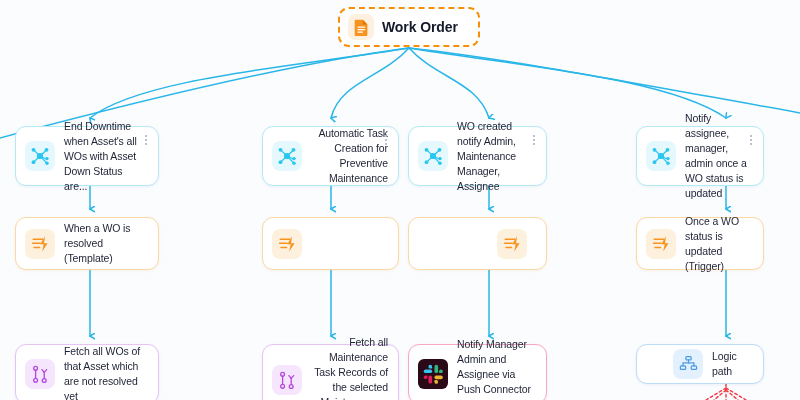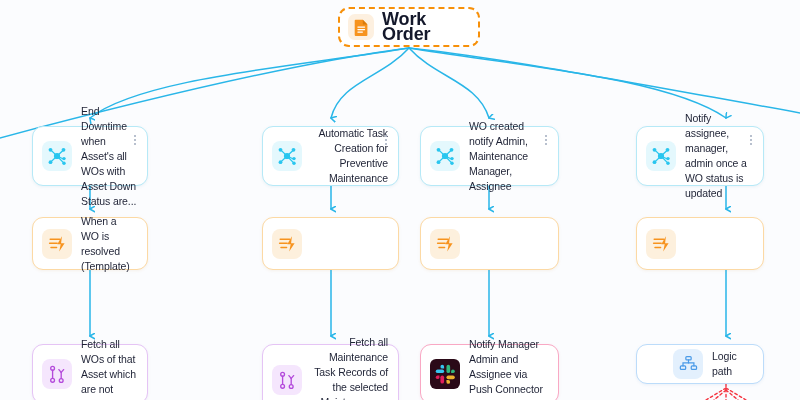--- a/index.html
+++ b/index.html
@@ -89,21 +89,21 @@
     padding: 0 0 0 8px;
   }
   #root-node .ic {
     width: 26px;
     height: 26px;
     border-radius: 7px;
     background: #fdf0e0;
     margin-right: 8px;
   }
   #root-node .lbl {
-    font-size: 18px;
+    font-size: 14px;
     font-weight: bold;
     color: #14182b;
   }
 
   
   .n-flow {
     border: 1px solid #b6e9f7;
     box-shadow: 0 1px 3px rgba(90,150,180,0.10);
   }
   .n-flow .ic { background: #e4f8fd; }
@@ -128,23 +128,23 @@
   }
   .n-connector .ic { background: #2b0a18; border-radius: 6px; }
 
   .n-logic {
     border: 1px solid #bcdcfa;
     box-shadow: 0 1px 3px rgba(90,140,200,0.10);
   }
   .n-logic .ic { background: #e3f0fd; }
 
   
-  .col1 { left: 32px;  width: 116px; }
+  .col1 { left: 15px;  width: 144px; }
   .col2 { left: 262px; width: 137px; text-align: right; }
-  .col3 { left: 420px; width: 139px; }
+  .col3 { left: 408px; width: 139px; justify-content: flex-end; }
   .col4 { left: 636px; width: 128px; }
 
   .row1 { top: 126px; height: 60px; }
   .row2 { top: 217px; height: 53px; }
   .row3 { top: 344px; height: 60px; }
   .row3.tall { height: 72px; }
   .row3.short { height: 40px; padding-left: 36px; }
 </style>
 </head>
 <body>
@@ -420,20 +420,21 @@
     <span class="ic">
       <svg width="19" height="18" viewBox="0 0 19 18" aria-hidden="true">
         <g stroke="#f7931e" stroke-width="1.45" stroke-linecap="round">
           <line x1="2.2" y1="4.2" x2="11.6" y2="4.2"></line>
             <line x1="1.6" y1="8.3" x2="9.2" y2="8.3"></line>
           <line x1="3.0" y1="12.4" x2="8.6" y2="12.4"></line>
         </g>
         <path d="M13.9,1.3 L9.3,9.2 h3.4 l-1.5,7.3 L16.6,8.2 h-3.5 z" fill="#f7931e"></path>
       </svg>
     </span>
+    <span class="lbl">Once a WO status is updated (Trigger)</span>
   </div>
 
   <div class="node n-logic col4 row3 short">
     <span class="ic">
       <svg width="19" height="18" viewBox="0 0 20 19" aria-hidden="true">
         <g fill="none" stroke="#4a9ae8" stroke-width="1.3" stroke-linecap="round">
           <rect x="7.2" y="1.6" width="5.6" height="3.6" rx="1"></rect>
           <rect x="1.4" y="11.6" width="5.6" height="3.6" rx="1"></rect>
           <rect x="12.9" y="11.6" width="5.6" height="3.6" rx="1"></rect>
           <path d="M10,5.2 v3.2"></path>

